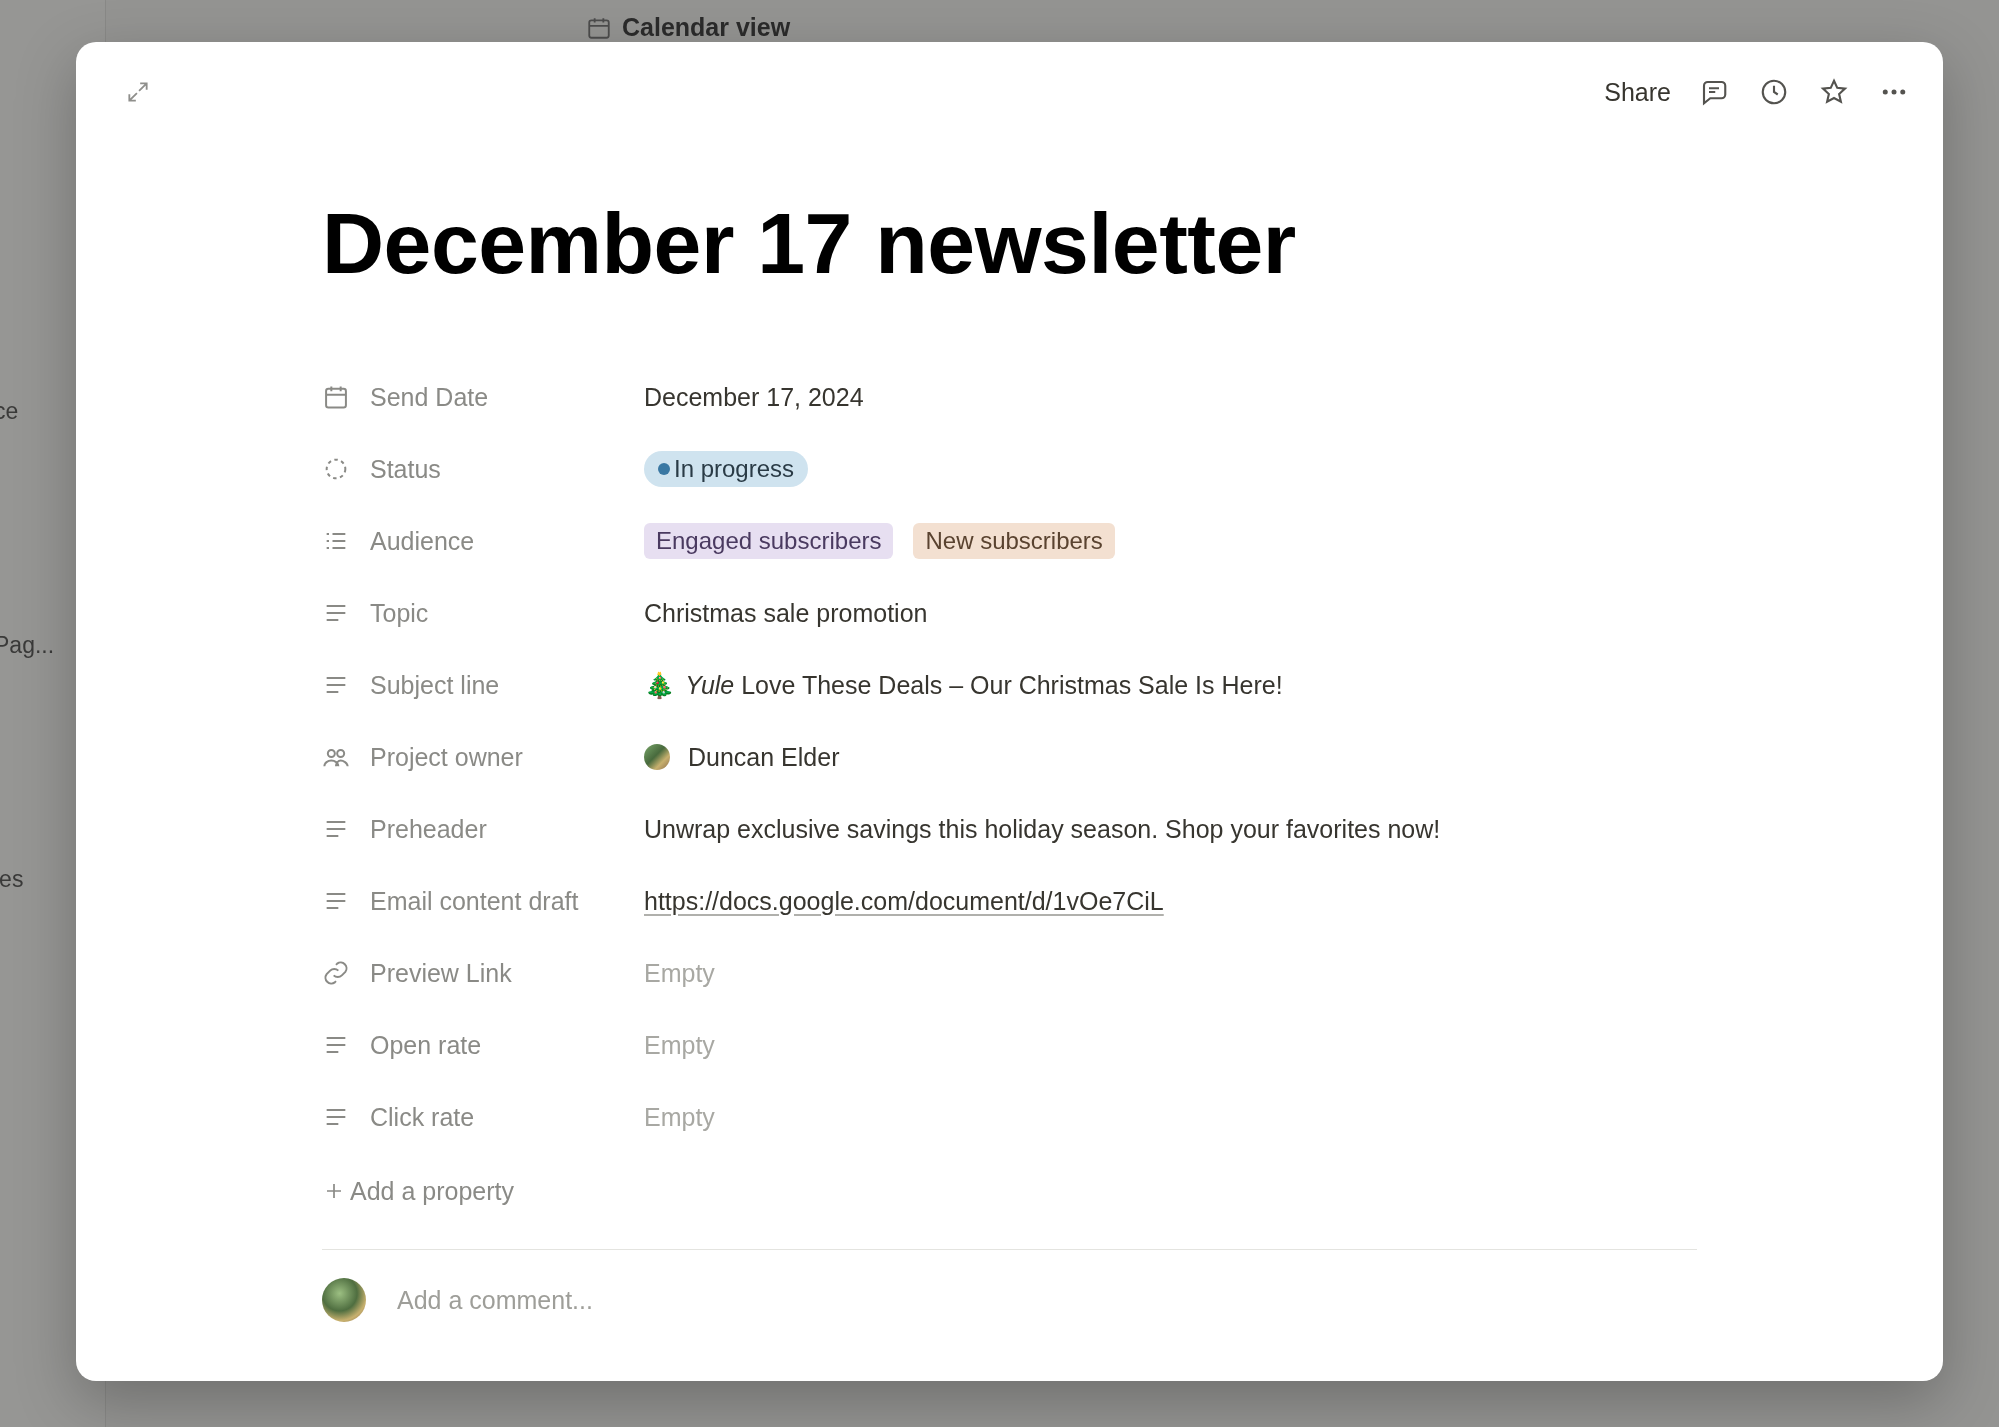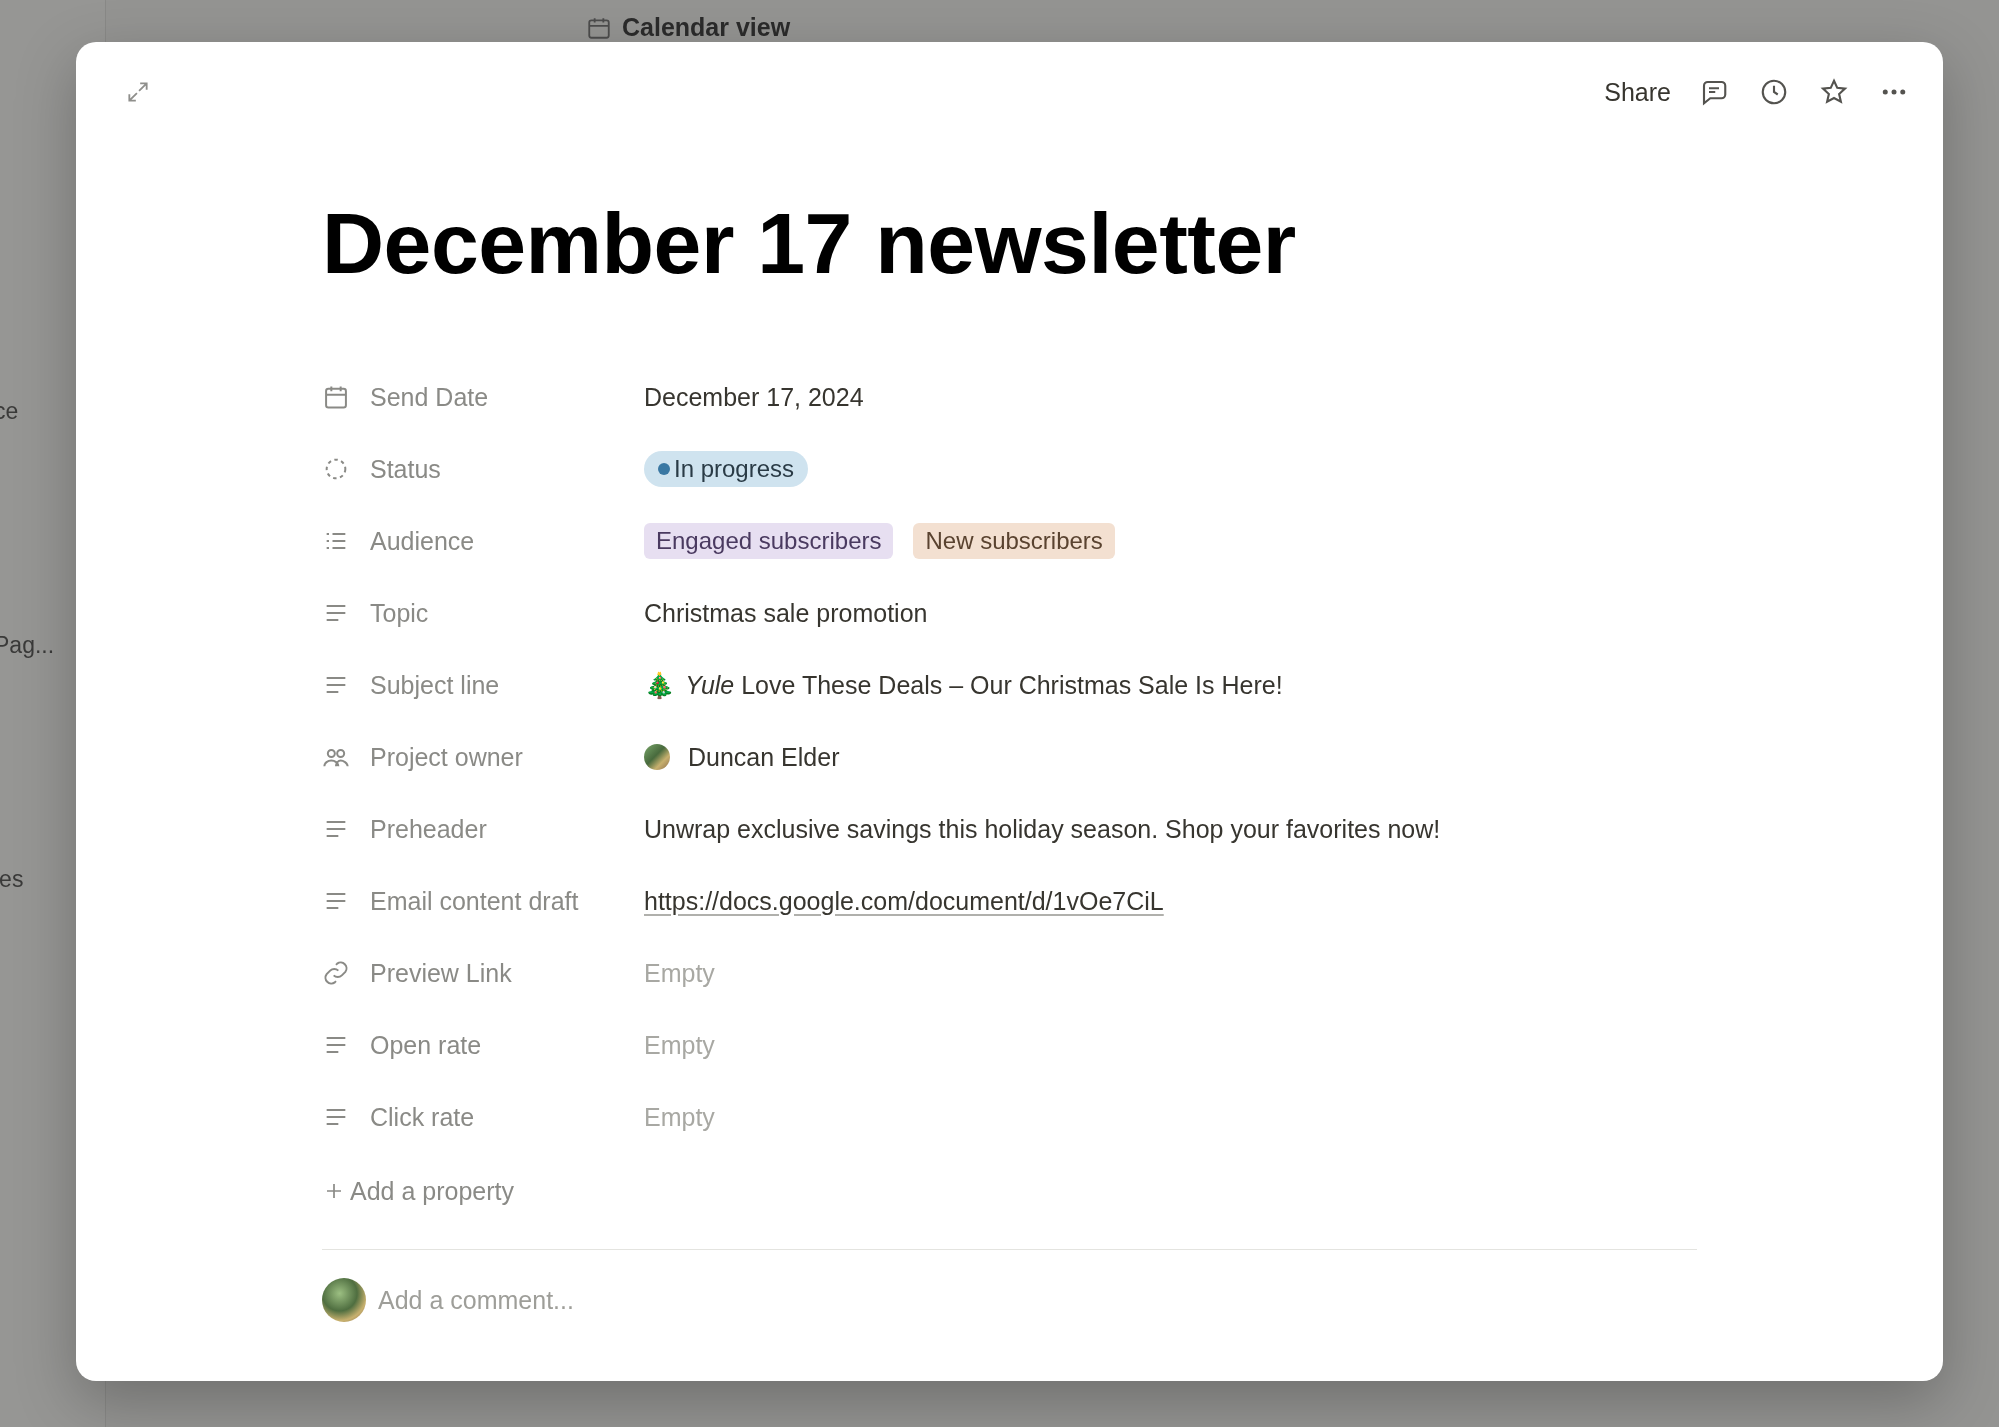--- a/index.html
+++ b/index.html
@@ -116,21 +116,21 @@
     .add-prop {
       display:flex; align-items:center; gap:4px;
       color:#8a8a86; font-size:25px; margin-top:8px; cursor:pointer;
       height:60px;
     }
     .add-prop .plus { width:24px; height:24px; display:flex; align-items:center; justify-content:center; }
 
     .divider { height:1px; background:#e4e4e0; margin:28px 0; }
 
     .comment-row {
-      display:flex; align-items:center; gap:12px;
+      display:flex; align-items:center; gap:31px;
     }
     .comment-avatar {
       width:44px; height:44px; border-radius:50%;
       background:radial-gradient(circle at 40% 35%, #9cbf82 0%, #4f6e40 45%, #c7b06e 70%, #8c6b4a 100%);
       flex:0 0 44px;
     }
     .comment-placeholder { color:#9e9e99; font-size:25px; }
 
     
     svg { stroke-width:1.7; }

